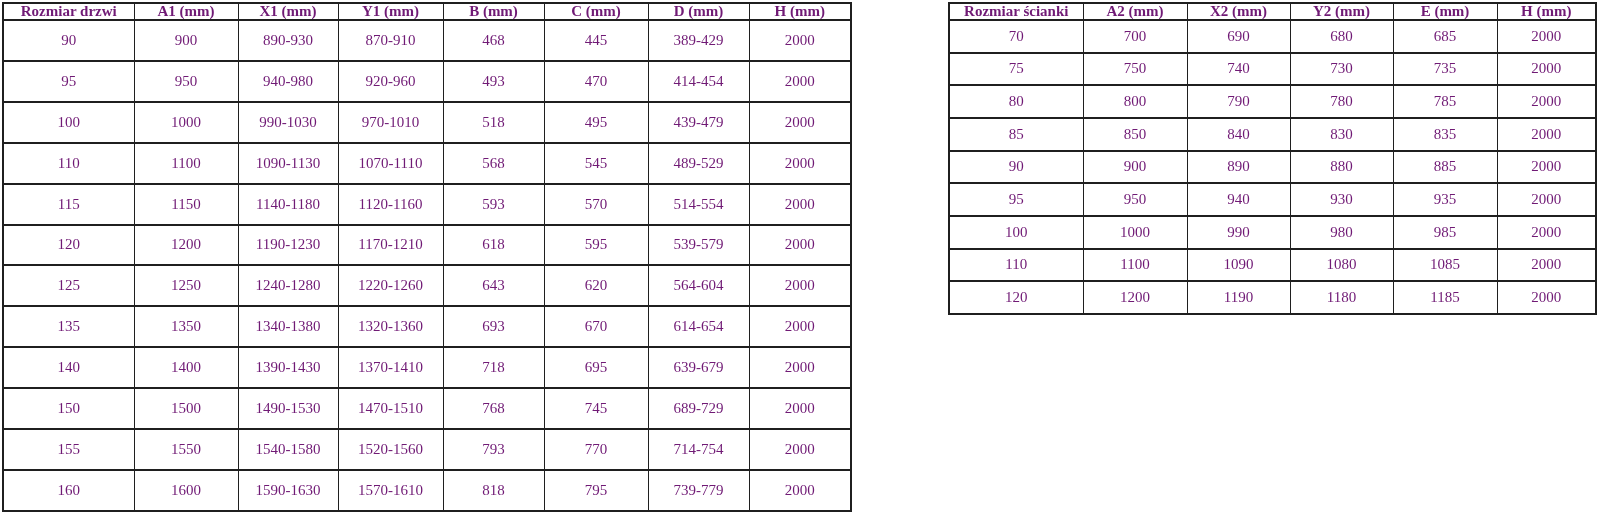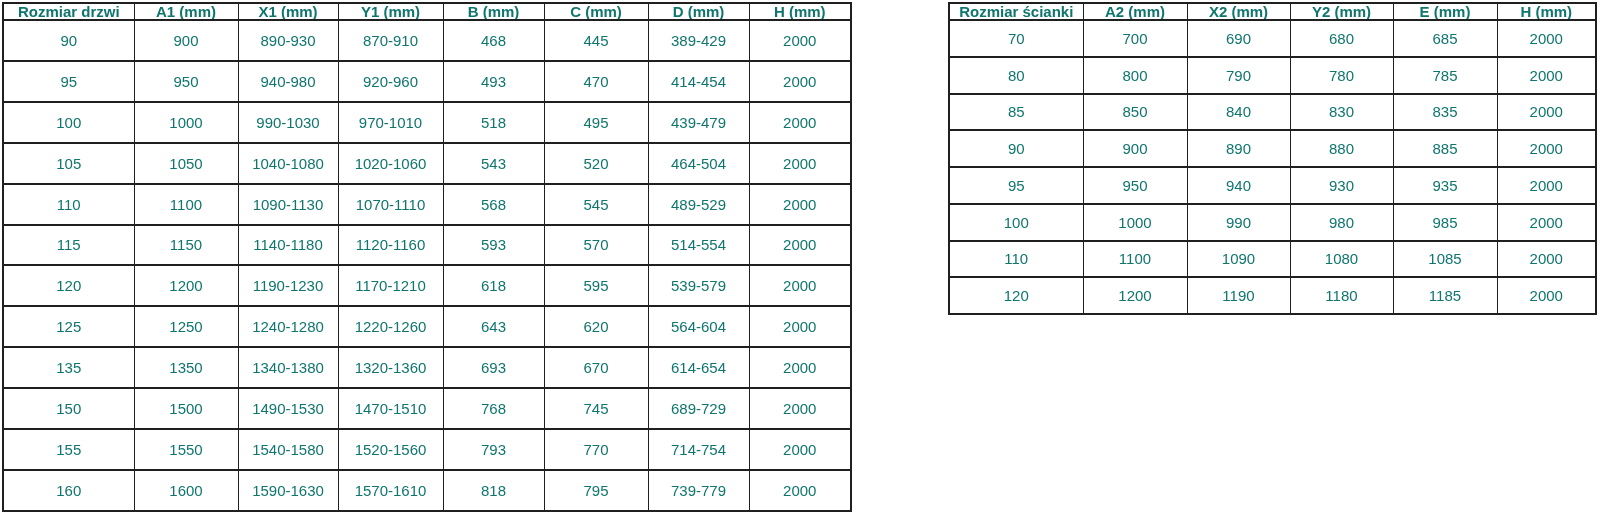--- a/index.html
+++ b/index.html
@@ -5,22 +5,22 @@
   html, body {
     margin: 0;
     padding: 0;
     background: #ffffff;
   }
   .canvas {
     position: relative;
     width: 1600px;
     height: 514px;
     background: #ffffff;
-    color: #0f766e;
-    font-family: Liberation Sans, sans-serif;
+    color: #701a75;
+    font-family: Liberation Serif, serif;
     overflow: hidden;
   }
   table.spec {
     position: absolute;
     border-collapse: collapse;
     table-layout: fixed;
     border: 2px solid #1f1f1f;
   }
   table.spec th,
   table.spec td {
@@ -105,30 +105,20 @@
           <td>100</td>
           <td>1000</td>
           <td>990-1030</td>
           <td>970-1010</td>
           <td>518</td>
           <td>495</td>
           <td>439-479</td>
           <td>2000</td>
         </tr>
         <tr>
-          <td>105</td>
-          <td>1050</td>
-          <td>1040-1080</td>
-          <td>1020-1060</td>
-          <td>543</td>
-          <td>520</td>
-          <td>464-504</td>
-          <td>2000</td>
-        </tr>
-        <tr>
           <td>110</td>
           <td>1100</td>
           <td>1090-1130</td>
           <td>1070-1110</td>
           <td>568</td>
           <td>545</td>
           <td>489-529</td>
           <td>2000</td>
         </tr>
         <tr>
@@ -162,20 +152,30 @@
           <td>2000</td>
         </tr>
         <tr>
           <td>135</td>
           <td>1350</td>
           <td>1340-1380</td>
           <td>1320-1360</td>
           <td>693</td>
           <td>670</td>
           <td>614-654</td>
+          <td>2000</td>
+        </tr>
+        <tr>
+          <td>140</td>
+          <td>1400</td>
+          <td>1390-1430</td>
+          <td>1370-1410</td>
+          <td>718</td>
+          <td>695</td>
+          <td>639-679</td>
           <td>2000</td>
         </tr>
         <tr>
           <td>150</td>
           <td>1500</td>
           <td>1490-1530</td>
           <td>1470-1510</td>
           <td>768</td>
           <td>745</td>
           <td>689-729</td>
@@ -226,20 +226,28 @@
       <tbody>
         <tr>
           <td>70</td>
           <td>700</td>
           <td>690</td>
           <td>680</td>
           <td>685</td>
           <td>2000</td>
         </tr>
         <tr>
+          <td>75</td>
+          <td>750</td>
+          <td>740</td>
+          <td>730</td>
+          <td>735</td>
+          <td>2000</td>
+        </tr>
+        <tr>
           <td>80</td>
           <td>800</td>
           <td>790</td>
           <td>780</td>
           <td>785</td>
           <td>2000</td>
         </tr>
         <tr>
           <td>85</td>
           <td>850</td>

